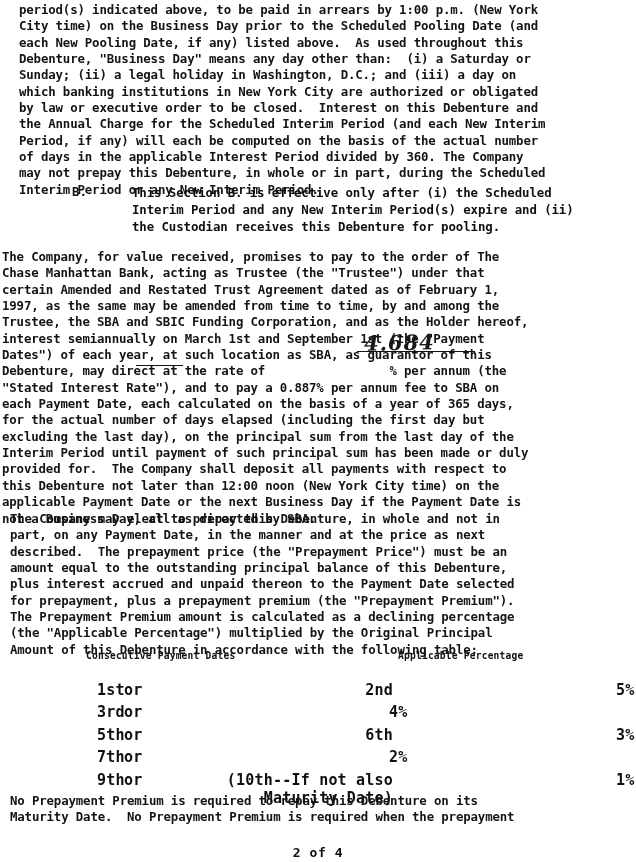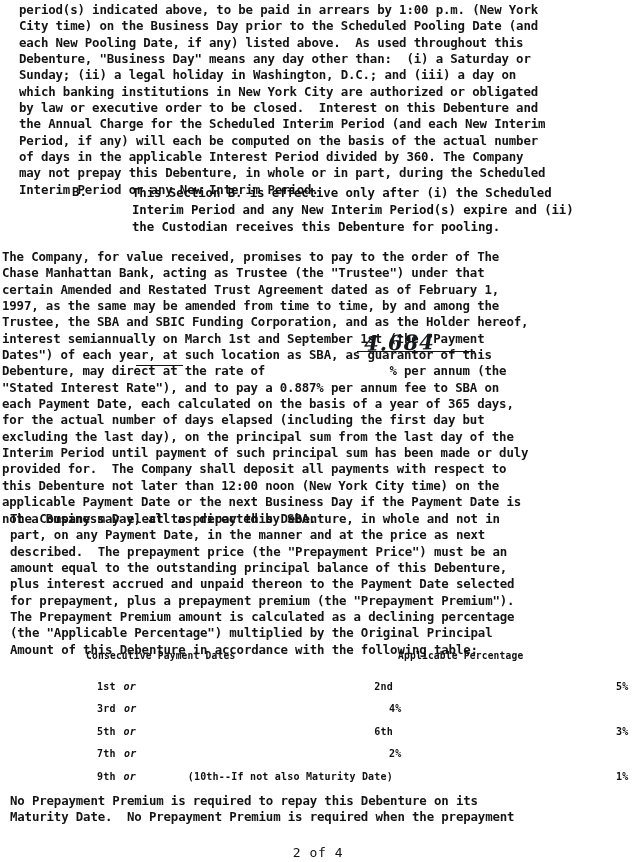--- a/index.html
+++ b/index.html
@@ -119,38 +119,38 @@
     display: flex;
     font-size: 9.6px;
     font-weight: 700;
     letter-spacing: 0.2px;
     margin-bottom: 20px;
   }
   .table .thead .c1 { width: 312px; }
   .table .thead .c2 { width: 210px; }
   .trow {
     display: flex;
-    font-size: 10px;
+    font-size: 15px;
     font-weight: 700;
     letter-spacing: 0.2px;
     height: 22.4px;
     align-items: flex-start;
   }
   .trow .n1 { width: 38px; padding-left: 11px; box-sizing: border-box;}
-  .trow .orw { width: 42px; font-style: italic; }
+  .trow .orw { width: 42px; }
   .trow .n2 { width: 232px; text-align: right; }
   .trow .pct { width: 210px; padding-left: 223px; box-sizing: border-box; }
   .pagenum {
     position: absolute;
     left: 0;
     top: 845px;
     width: 636px;
     text-align: center;
     font-size: 13px;
-    font-weight: 400;
+    font-weight: 700;
     letter-spacing: 0.6px;
     font-family: "DejaVu Sans Mono", monospace;
   }
 </style>
 </head>
 <body>
 
 <div class="page">
 
   <div class="para p-top">period(s) indicated above, to be paid in arrears by 1:00 p.m. (New York

